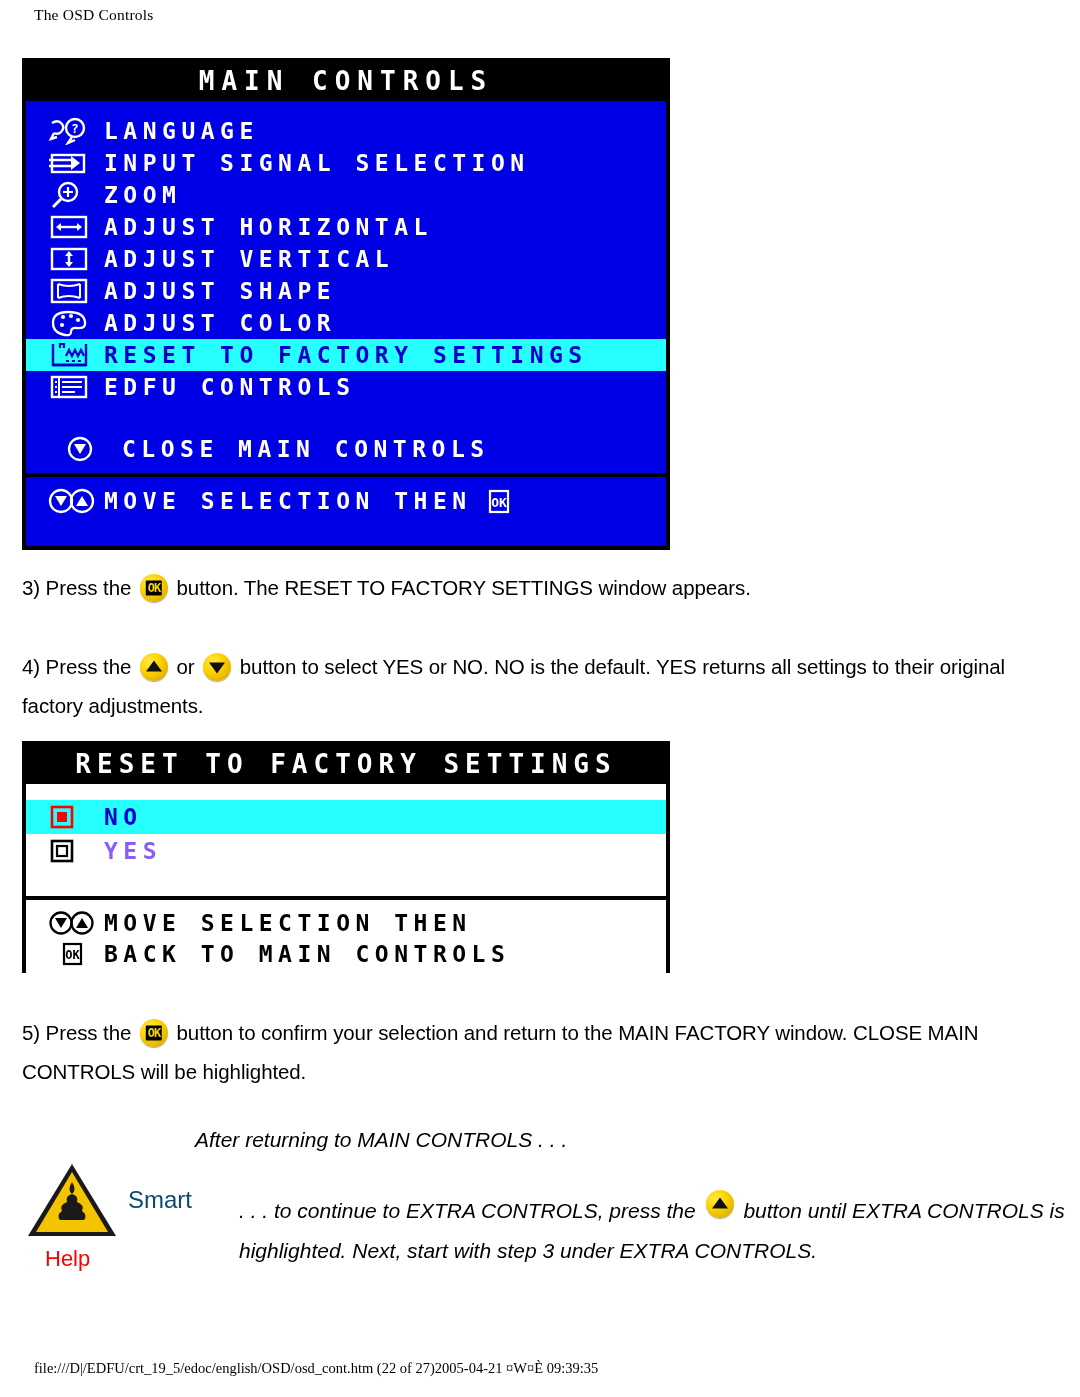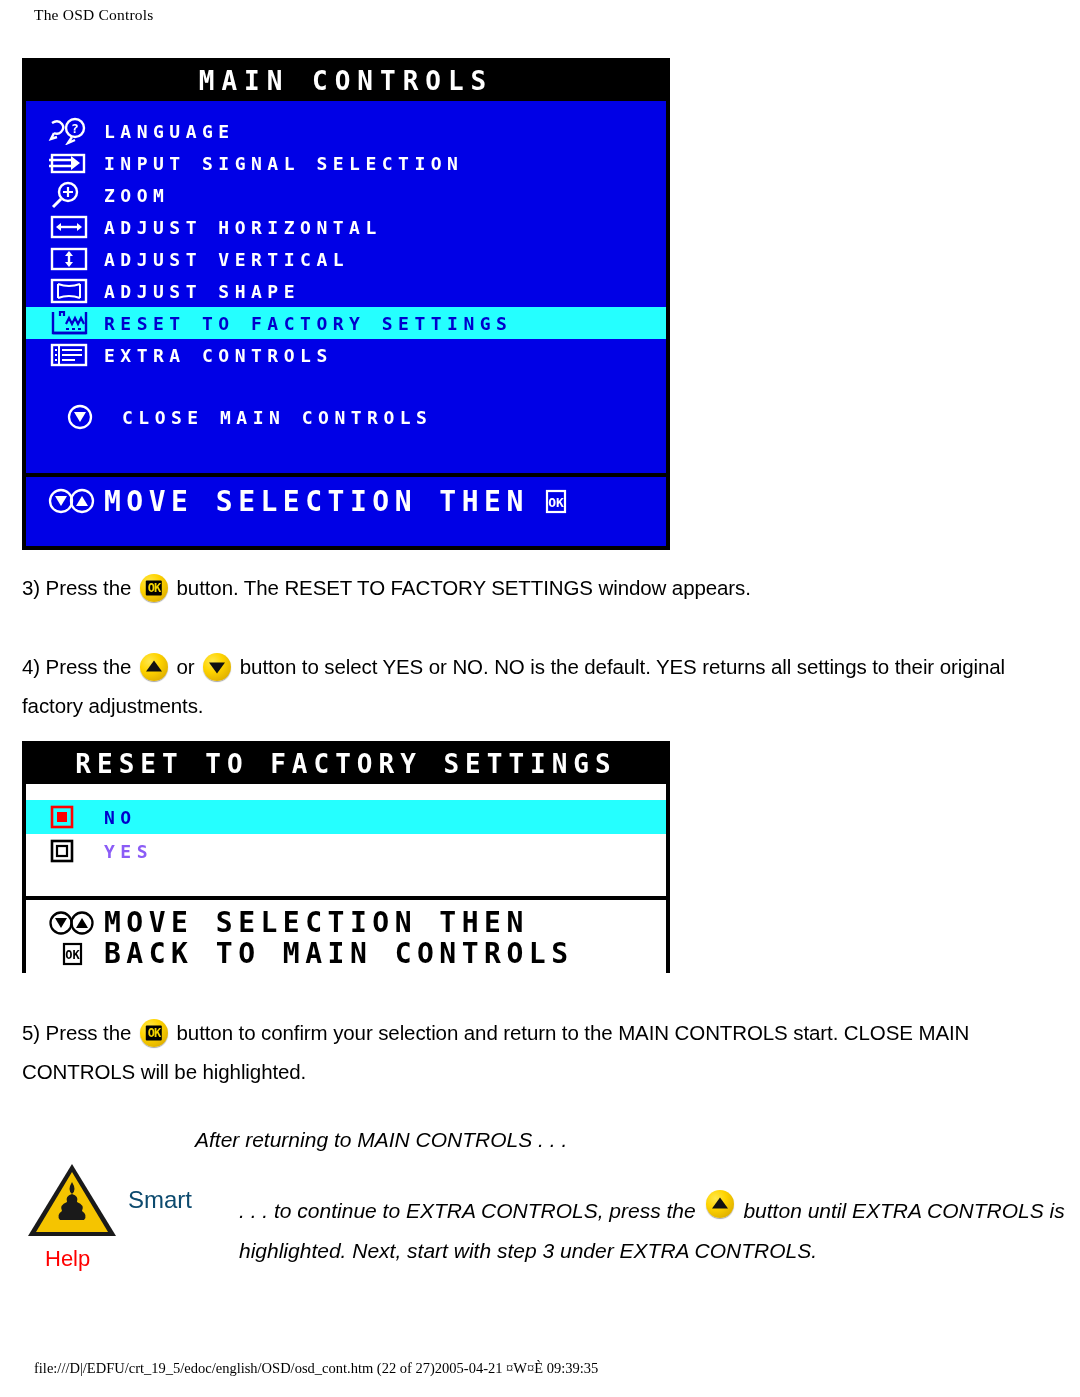--- a/index.html
+++ b/index.html
@@ -72,39 +72,39 @@
     background: #25ffff;
     color: #0000cc;
   }
   .osd-row .icon-slot {
     width: 56px;
     flex: 0 0 56px;
     display: flex;
     align-items: center;
   }
   .osd-row .row-label {
-    font-size: 18px;
+    font-size: 23px;
     letter-spacing: 5.5px;
     white-space: nowrap;
   }
   .osd-gap { height: 30px; }
   .osd-sep {
     height: 4px;
     background: #000000;
   }
   .osd-footbar {
     background: #0000e6;
     display: flex;
     align-items: center;
     height: 48px;
     padding-left: 22px;
     color: #ffffff;
   }
   .osd-footbar .foot-label {
-    font-size: 28px;
+    font-size: 23px;
     letter-spacing: 5.5px;
     white-space: nowrap;
   }
 
   
   #reset-panel {
     left: 22px;
     top: 741px;
     width: 648px;
     height: 232px;
@@ -295,20 +295,32 @@
     <div class="osd-row">
       <span class="icon-slot">
         <svg class="osd-icon" width="44" height="28" viewBox="0 0 44 28">
           <rect x="4" y="3" width="34" height="22" stroke="#fff" stroke-width="2.4" fill="none"></rect>
           <path d="M10 7 q11 4 22 0 M10 21 q11 -4 22 0 M10 7 v14 M32 7 v14" stroke="#fff" stroke-width="2" fill="none"></path>
         </svg>
       </span>
       <span class="row-label">ADJUST SHAPE</span>
     </div>
 
+    <div class="osd-row">
+      <span class="icon-slot">
+        <svg class="osd-icon" width="44" height="28" viewBox="0 0 44 28">
+          <path d="M20 3 q16 0 17 10 q1 7 -8 6 q-6 -1 -6 4 q0 4 -6 3 q-12 -2 -12 -12 q0 -11 15 -11 z" stroke="#fff" stroke-width="2.3" fill="none"></path>
+          <circle cx="15" cy="8" r="2.1" fill="#fff"></circle>
+          <circle cx="23" cy="7" r="2.1" fill="#fff"></circle>
+          <circle cx="30" cy="11" r="2.1" fill="#fff"></circle>
+          <circle cx="14" cy="16" r="2.1" fill="#fff"></circle>
+        </svg>
+      </span>
+      <span class="row-label">ADJUST COLOR</span>
+    </div>
 
     <div class="osd-row selected">
       <span class="icon-slot">
         <svg class="osd-icon" width="44" height="28" viewBox="0 0 44 28">
           <path d="M5 3 v21 h33 v-21" stroke="#0000cc" stroke-width="2.4" fill="none"></path>
           <path d="M5 24 h33" stroke="#0000cc" stroke-width="2.4"></path>
           <path d="M12 7 v-4 h4 v4" stroke="#0000cc" stroke-width="2.2" fill="none"></path>
           <path d="M18 15 l3 -6 l3 6 l3 -6 l3 6 l3 -6 l3 6" stroke="#0000cc" stroke-width="2.2" fill="none"></path>
           <path d="M18 20 h3 M24 20 h3 M30 20 h3" stroke="#0000cc" stroke-width="2"></path>
         </svg>
@@ -318,21 +330,21 @@
 
     <div class="osd-row">
       <span class="icon-slot">
         <svg class="osd-icon" width="44" height="28" viewBox="0 0 44 28">
           <rect x="4" y="4" width="34" height="20" stroke="#fff" stroke-width="2.4" fill="none"></rect>
           <path d="M11 4 v20" stroke="#fff" stroke-width="2"></path>
           <path d="M7 9 h2 M7 14 h2 M7 19 h2" stroke="#fff" stroke-width="2"></path>
           <path d="M14 9 h20 M14 14 h20 M14 19 h13" stroke="#fff" stroke-width="2"></path>
         </svg>
       </span>
-      <span class="row-label">EXTRA CONTROLS</span>
+      <span class="row-label">EDFU CONTROLS</span>
     </div>
 
     <div class="osd-gap"></div>
 
     <div class="osd-row">
       <span class="icon-slot" style="padding-left:18px;">
         <svg class="osd-icon" width="30" height="28" viewBox="0 0 30 28">
           <circle cx="14" cy="14" r="11" stroke="#fff" stroke-width="2.3" fill="none"></circle>
           <path d="M8 9 h12 l-6 10 z" fill="#fff"></path>
         </svg>
@@ -426,21 +438,21 @@
         </svg>
       </span>
       <span class="foot-label">BACK TO MAIN CONTROLS</span>
     </div>
   </div>
 </div>
 
 <div class="para" style="left:22px; top:1013px; width:1046px;">
   <span>5) Press the</span>
   <span class="btn-round inline-btn"><span class="ok-glyph">OK</span></span>
-  <span>button to confirm your selection and return to the MAIN CONTROLS start.</span>
+  <span>button to confirm your selection and return to the MAIN FACTORY window.</span>
   <span>CLOSE MAIN CONTROLS will be highlighted.</span>
 </div>
 
 <div id="smart-help-block">
   <span class="sh-icon-wrap">
     <svg width="96" height="86" viewBox="0 0 96 86">
       <path d="M48 6 L92 78 L4 78 Z" fill="#1a1a1a"></path>
       <path d="M48 14 L84 74 L12 74 Z" fill="#f5c400"></path>
       <path d="M48 24 q5 8 0 12 q7 2 5 8 q8 3 5 9 q6 4 2 9 h-24 q-4 -5 2 -9 q-3 -6 5 -9 q-2 -6 5 -8 q-5 -4 0 -12 z" fill="#1a1a1a"></path>
     </svg>

